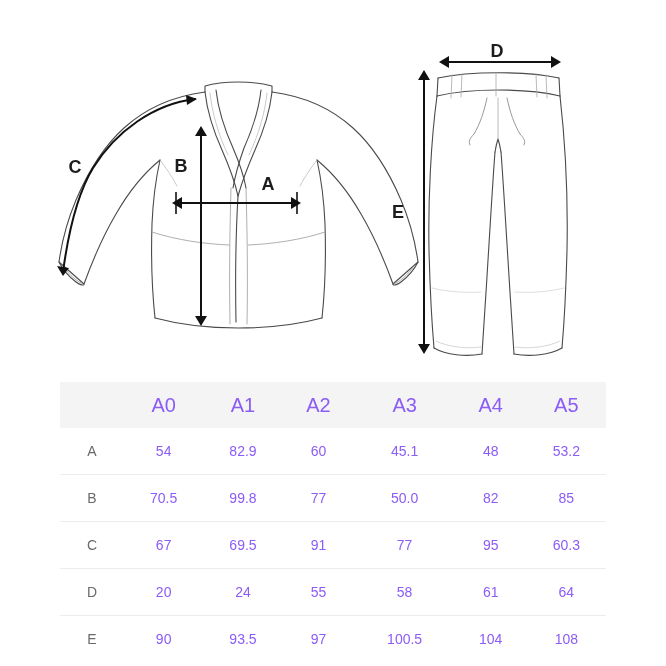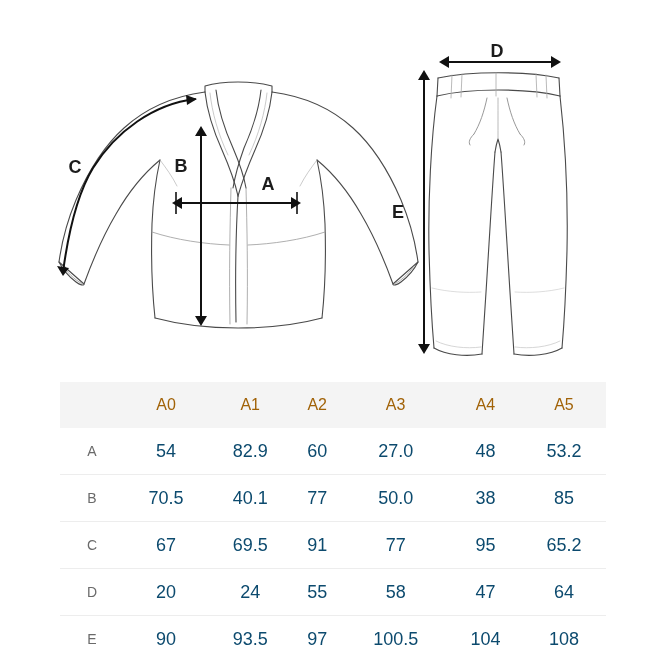--- a/index.html
+++ b/index.html
@@ -43,42 +43,42 @@
     position: absolute;
     left: 60px;
     top: 382px;
     width: 546px;
     border-collapse: collapse;
     font-size: 13.5px;
   }
   #size-table thead th {
     background: #f4f4f4;
     font-weight: normal;
-    color: #a16207;
+    color: #8b5cf6;
     height: 44px;
     text-align: center;
-    font-size: 16px;
+    font-size: 20px;
     border: none;
   }
   #size-table thead th.corner-cell {
     width: 62px;
   }
   #size-table tbody th {
     font-weight: normal;
     color: #6a6a6a;
     text-align: center;
     font-size: 14px;
     width: 62px;
   }
   #size-table tbody td {
     text-align: center;
-    color: #0c4a6e;
+    color: #8b5cf6;
     height: 44px;
     border-bottom: 1px solid #ededed;
-    font-size: 18px;
+    font-size: 14px;
   }
   #size-table tbody th {
     border-bottom: 1px solid #ededed;
   }
   #size-table tbody tr:last-child td,
   #size-table tbody tr:last-child th {
     border-bottom: none;
   }
 </style>
 </head>
@@ -224,49 +224,49 @@
         <th>A4</th>
         <th>A5</th>
       </tr>
     </thead>
     <tbody>
       <tr>
         <th>A</th>
         <td>54</td>
         <td>82.9</td>
         <td>60</td>
-        <td>27.0</td>
+        <td>45.1</td>
         <td>48</td>
         <td>53.2</td>
       </tr>
       <tr>
         <th>B</th>
         <td>70.5</td>
-        <td>40.1</td>
+        <td>99.8</td>
         <td>77</td>
         <td>50.0</td>
-        <td>38</td>
+        <td>82</td>
         <td>85</td>
       </tr>
       <tr>
         <th>C</th>
         <td>67</td>
         <td>69.5</td>
         <td>91</td>
         <td>77</td>
         <td>95</td>
-        <td>65.2</td>
+        <td>60.3</td>
       </tr>
       <tr>
         <th>D</th>
         <td>20</td>
         <td>24</td>
         <td>55</td>
         <td>58</td>
-        <td>47</td>
+        <td>61</td>
         <td>64</td>
       </tr>
       <tr>
         <th>E</th>
         <td>90</td>
         <td>93.5</td>
         <td>97</td>
         <td>100.5</td>
         <td>104</td>
         <td>108</td>

